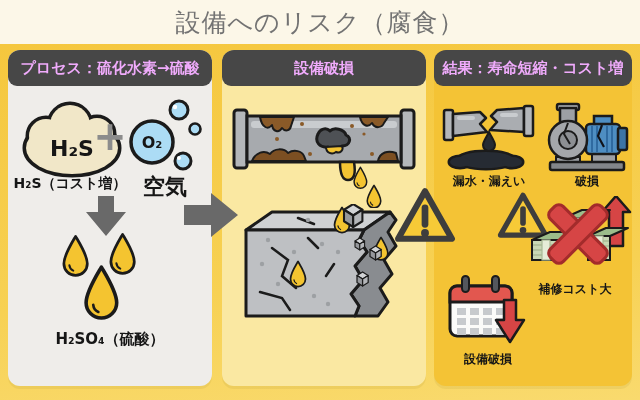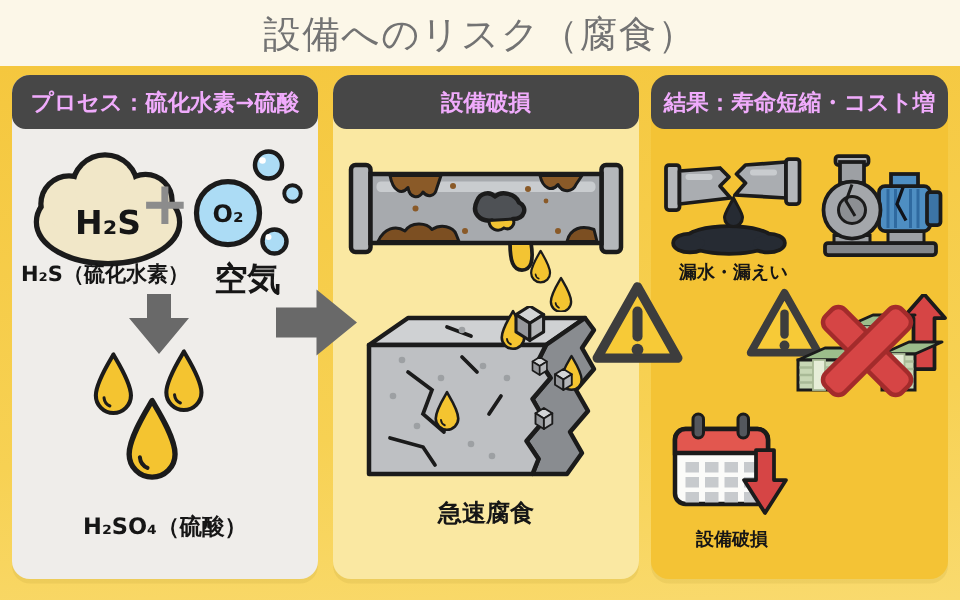--- a/index.html
+++ b/index.html
@@ -82,34 +82,34 @@
         <svg class="abs" style="left:118px;top:12px" width="78" height="84" viewBox="0 0 78 84">
           <circle cx="26" cy="44" r="21" fill="#ACDCF5" stroke="#1b1b1b" stroke-width="3.5"></circle>
           <circle cx="53" cy="12" r="9" fill="#ACDCF5" stroke="#1b1b1b" stroke-width="3"></circle>
           <circle cx="69" cy="31" r="5.5" fill="#ACDCF5" stroke="#1b1b1b" stroke-width="2.6"></circle>
           <circle cx="57" cy="63" r="8" fill="#ACDCF5" stroke="#1b1b1b" stroke-width="3"></circle>
           <circle cx="49" cy="9" r="2.2" fill="#fff"></circle>
             <circle cx="53" cy="60" r="2" fill="#fff"></circle>
           <text x="26" y="50" font-size="16" text-anchor="middle">O₂</text>
         </svg>
 
-        <div class="label" style="left:2px;top:88px;width:120px;font-size:14px">H₂S（硫化水素）</div>
+        <div class="label" style="left:2px;top:88px;width:120px;font-size:14px">H₂S（コスト増）</div>
         <div class="label" style="left:122px;top:87px;width:70px;font-size:22px">空気</div>
 
         <svg class="abs" style="left:78px;top:110px" width="40" height="40" viewBox="0 0 40 40">
           <polygon points="12,0 28,0 28,16 40,16 20,40 0,16 12,16" fill="#696969"></polygon>
         </svg>
 
         <svg class="abs" style="left:52px;top:146px" width="90" height="96" viewBox="0 0 90 96">
           <use href="#drop" transform="translate(0,2) scale(0.78)"></use>
           <use href="#drop" transform="translate(47,0) scale(0.78)"></use>
           <use href="#drop" transform="translate(21,32) scale(1.02)"></use>
         </svg>
 
-        <div class="label" style="left:0;top:256px;width:204px;font-size:15px">H₂SO₄（硫酸）</div>
+        <div class="label" style="left:0;top:244px;width:204px;font-size:15px">H₂SO₄（硫酸）</div>
       </div>
     </section>
 
     <section class="panel p-mid">
       <div class="panel-header">設備破損</div>
       <div class="panel-body">
 
         <svg class="abs" style="left:10px;top:18px" width="184" height="104" viewBox="0 0 184 104">
           <rect x="2" y="6" width="13" height="58" rx="3" fill="#B4B7BA" stroke="#1b1b1b" stroke-width="3"></rect>
           <rect x="169" y="6" width="13" height="58" rx="3" fill="#B4B7BA" stroke="#1b1b1b" stroke-width="3"></rect>
@@ -153,21 +153,20 @@
           <use href="#drop" transform="translate(94,2) scale(0.5)"></use>
           <use href="#drop" transform="translate(134,32) scale(0.45)"></use>
           <use href="#drop" transform="translate(50,56) scale(0.5)"></use>
           <use href="#cube" transform="translate(106,0) scale(1.15)"></use>
           <use href="#cube" transform="translate(117,34) scale(0.6)"></use>
           <use href="#cube" transform="translate(132,42) scale(0.7)"></use>
           <use href="#cube" transform="translate(119,68) scale(0.7)"></use>
         </svg>
 
         <div class="label" style="left:0;top:246px;width:204px;font-size:16px">
-          <div>急速腐食</div>
         </div>
       </div>
     </section>
 
     <section class="panel p-right">
       <div class="panel-header">結果：寿命短縮・コスト増</div>
       <div class="panel-body">
 
         <svg class="abs" style="left:8px;top:16px" width="94" height="70" viewBox="0 0 94 70">
           <g fill="none" stroke="#1b1b1b" stroke-width="5">
@@ -198,20 +197,21 @@
           <rect x="12" y="57" width="24" height="6" fill="#9DA0A4" stroke="#1b1b1b" stroke-width="2"></rect>
           <rect x="42" y="24" width="34" height="30" rx="4" fill="#4E8EC2" stroke="#1b1b1b" stroke-width="2.5"></rect>
           <path d="M48,26 v26 M53,26 v26 M63,26 v26 M68,26 v26" stroke="#2F6AA0" stroke-width="2"></path>
           <rect x="74" y="28" width="9" height="22" rx="2" fill="#3C74A6" stroke="#1b1b1b" stroke-width="2.5"></rect>
           <circle cx="24" cy="40" r="19" fill="#A4A7AB" stroke="#1b1b1b" stroke-width="2.5"></circle>
           <circle cx="24" cy="40" r="9" fill="#8C8F93" stroke="#1b1b1b" stroke-width="2"></circle>
           <path d="M24,23 L20,34 L26,44" fill="none" stroke="#1b1b1b" stroke-width="2"></path>
           <path d="M58,25 L54,36 L60,47" fill="none" stroke="#10131a" stroke-width="2.2"></path>
           <rect x="6" y="62" width="74" height="8" rx="2" fill="#83868A" stroke="#1b1b1b" stroke-width="2.5"></rect>
         </svg>
+        <div class="label" style="left:110px;top:88px;width:86px">破損</div>
 
         <svg class="abs money" style="left:92px;top:110px" width="106" height="78" viewBox="0 0 106 78">
           <polygon points="90,0 104,16 97,16 97,50 83,50 83,16 76,16" fill="#D64545" stroke="#1b1b1b" stroke-width="2.5" stroke-linejoin="round"></polygon>
           <g>
             <polygon points="38,22 56,14 84,14 66,22" fill="#9CBD8B" stroke="#1b1b1b" stroke-width="2" stroke-linejoin="round"></polygon>
             <rect x="38" y="22" width="28" height="26" fill="#C8D7B5" stroke="#1b1b1b" stroke-width="2"></rect>
             <path d="M39,27 h26 M39,32 h26 M39,37 h26 M39,42 h26" stroke="#A9BA97" stroke-width="1.6"></path>
             <rect x="48" y="22" width="8" height="26" fill="#E6EDD8" stroke="#A9BA97" stroke-width="1.2"></rect>
             <polygon points="6,44 24,36 52,36 34,44" fill="#9CBD8B" stroke="#1b1b1b" stroke-width="2" stroke-linejoin="round"></polygon>
             <rect x="6" y="44" width="28" height="20" fill="#C8D7B5" stroke="#1b1b1b" stroke-width="2"></rect>
@@ -220,20 +220,21 @@
             <polygon points="62,40 80,32 102,32 84,40" fill="#9CBD8B" stroke="#1b1b1b" stroke-width="2" stroke-linejoin="round"></polygon>
             <rect x="62" y="40" width="22" height="24" fill="#C8D7B5" stroke="#1b1b1b" stroke-width="2"></rect>
             <path d="M63,45 h20 M63,50 h20 M63,55 h20 M63,60 h20" stroke="#A9BA97" stroke-width="1.6"></path>
             <rect x="69" y="40" width="8" height="24" fill="#E6EDD8" stroke="#A9BA97" stroke-width="1.2"></rect>
           </g>
           <g transform="translate(52,38)">
             <rect x="-36" y="-9" width="72" height="18" rx="6" transform="rotate(45)" fill="#D64545" stroke="#A32B2B" stroke-width="3"></rect>
             <rect x="-36" y="-9" width="72" height="18" rx="6" transform="rotate(-45)" fill="#D64545" stroke="#A32B2B" stroke-width="3"></rect>
           </g>
         </svg>
+        <div class="label" style="left:86px;top:196px;width:110px">補修コスト大</div>
 
         <svg class="abs" style="left:14px;top:184px" width="80" height="78" viewBox="0 0 80 78">
           <rect x="2" y="16" width="62" height="50" rx="7" fill="#FBFBF9" stroke="#1b1b1b" stroke-width="3"></rect>
           <path d="M2,32 L2,23 A7,7 0 0 1 9,16 L57,16 A7,7 0 0 1 64,23 L64,32 Z" fill="#E2574F" stroke="#1b1b1b" stroke-width="3"></path>
           <rect x="14" y="6" width="7" height="16" rx="3.5" fill="#54575D" stroke="#1b1b1b" stroke-width="2"></rect>
           <rect x="44" y="6" width="7" height="16" rx="3.5" fill="#54575D" stroke="#1b1b1b" stroke-width="2"></rect>
           <g fill="#C7CACD">
             <rect x="9" y="38" width="9" height="7"></rect>
               <rect x="22" y="38" width="9" height="7"></rect>
             <rect x="35" y="38" width="9" height="7"></rect>

